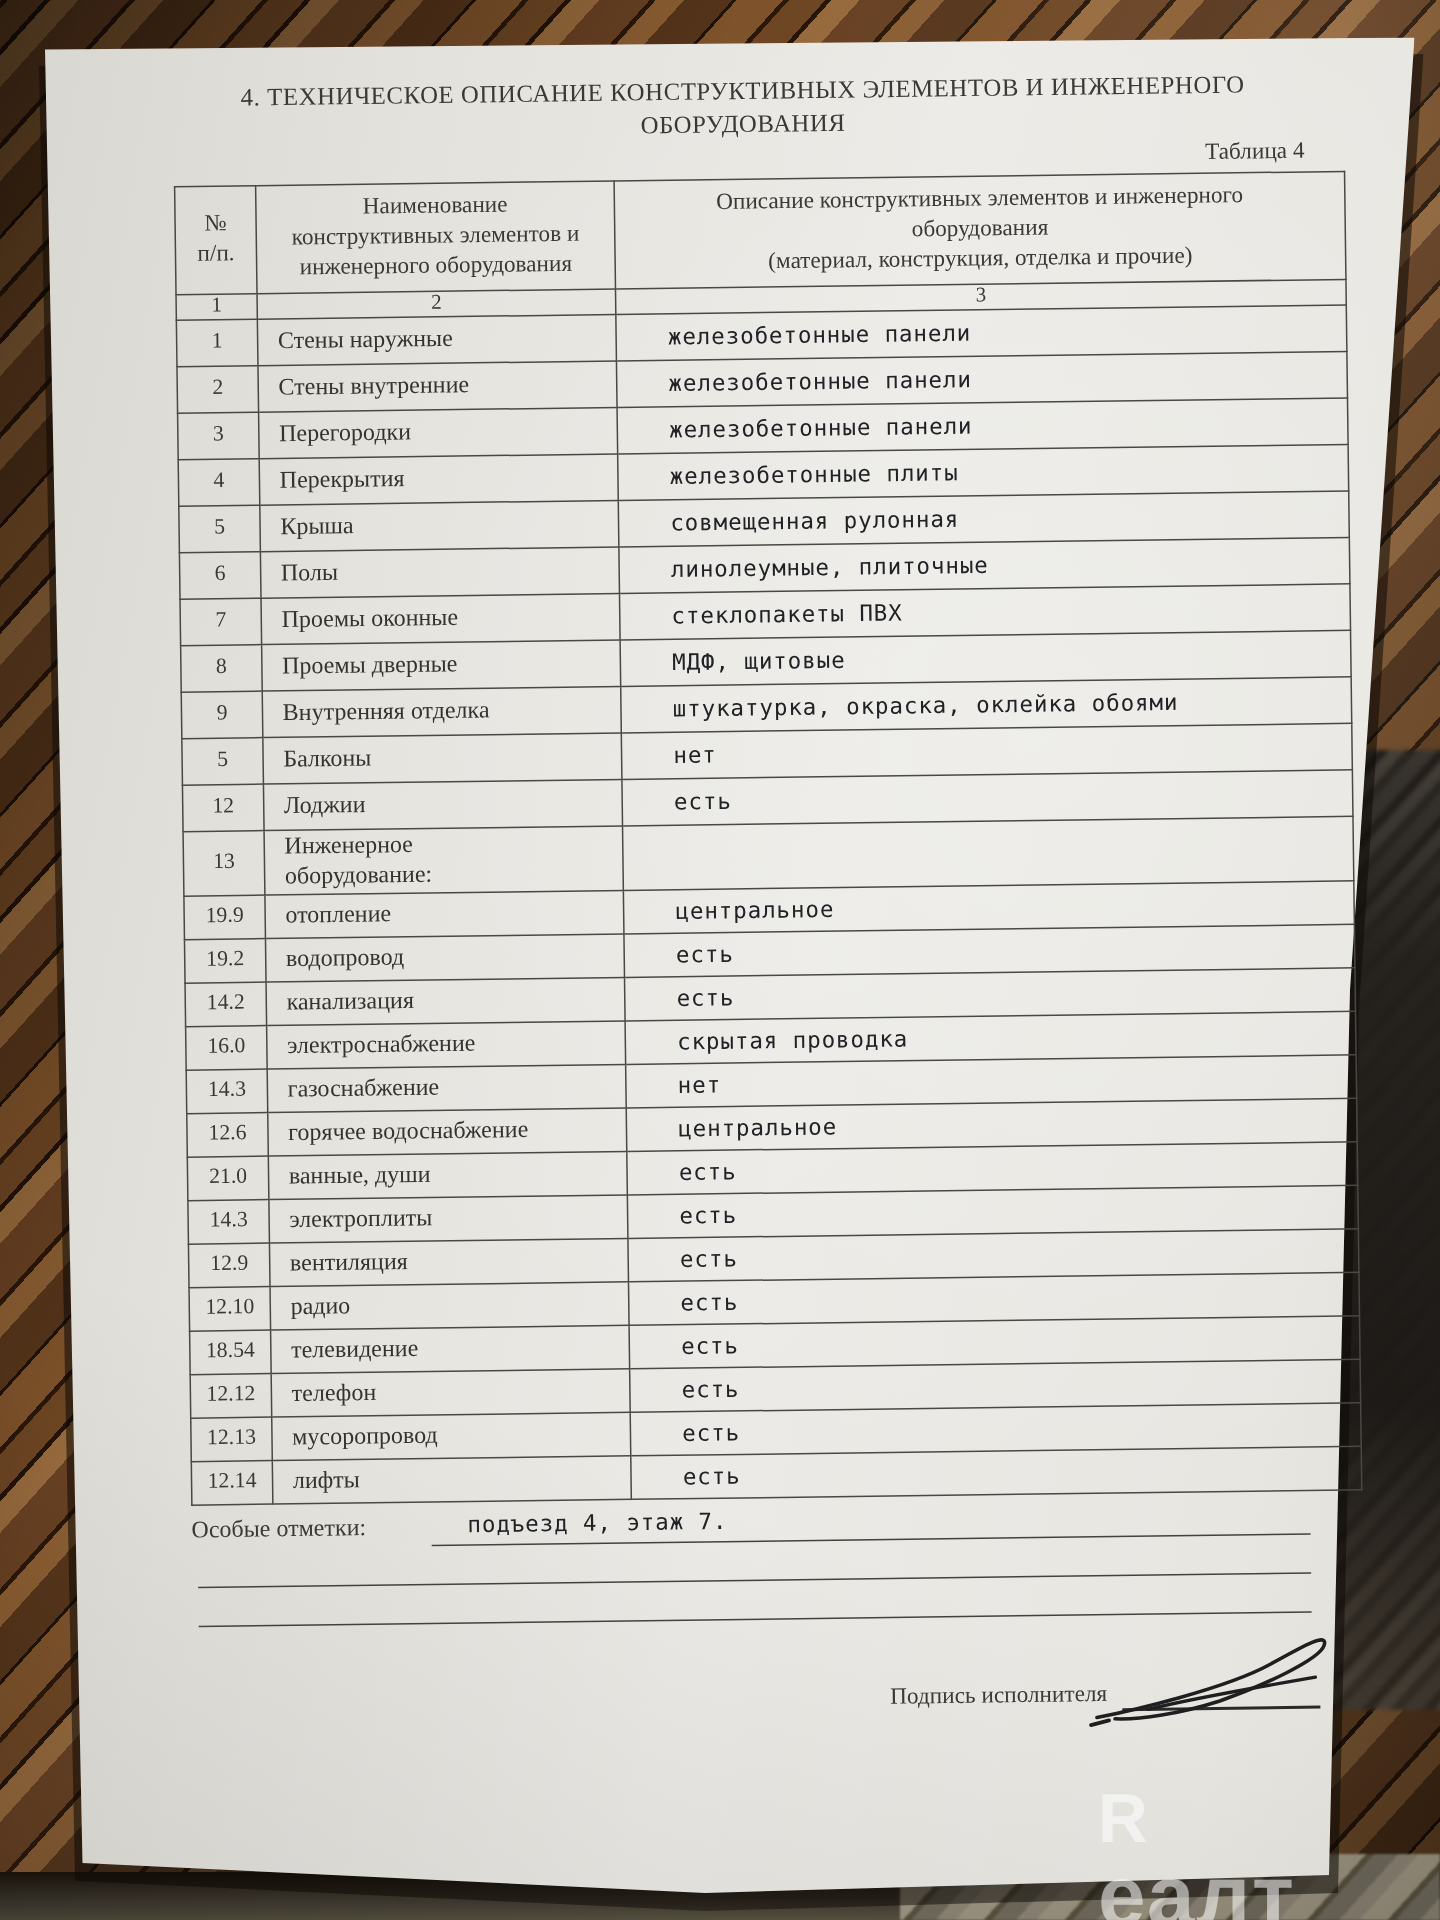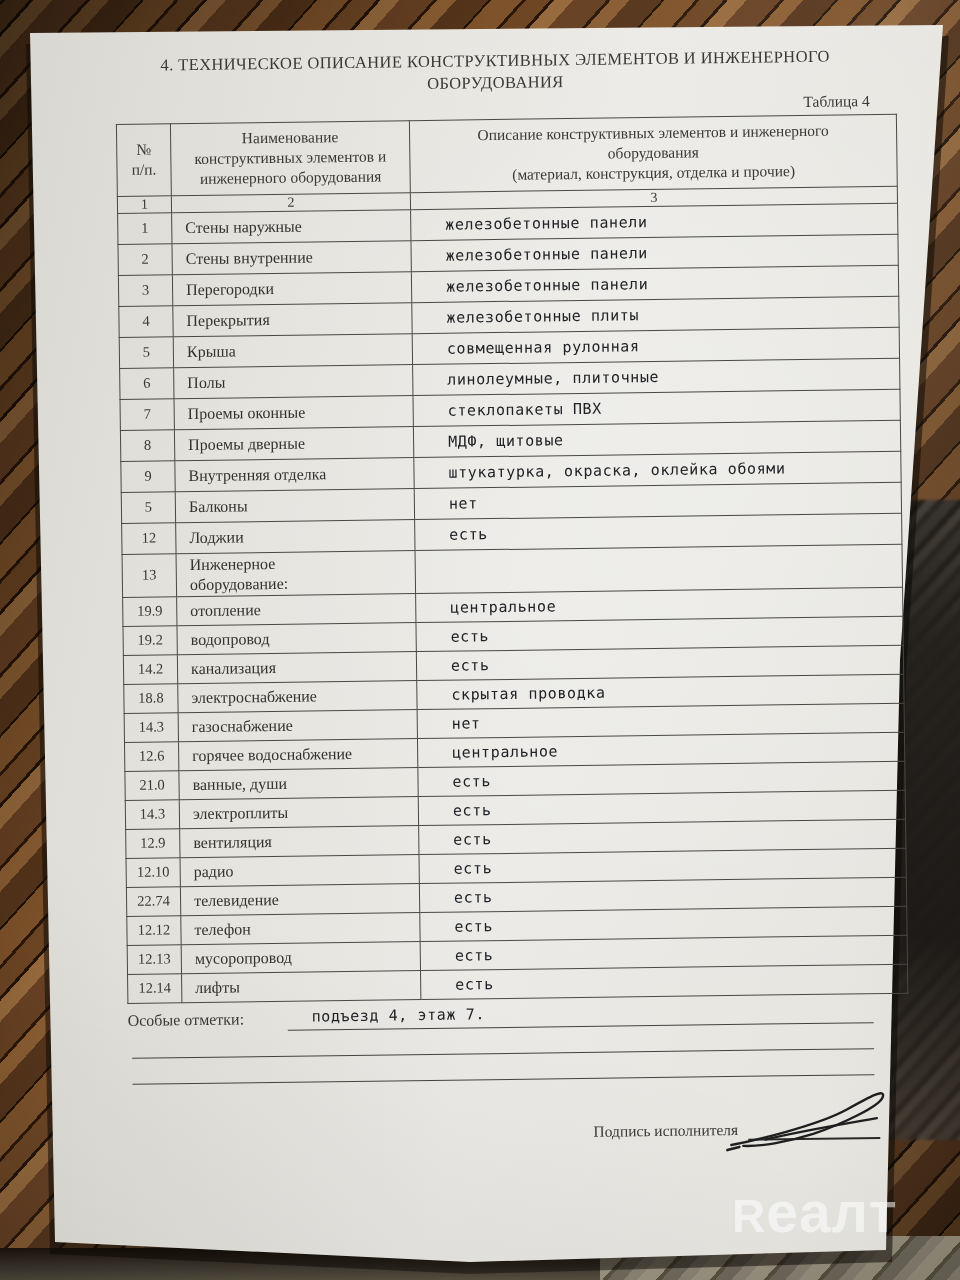--- a/index.html
+++ b/index.html
@@ -84,21 +84,21 @@
             font-family:"DejaVu Sans Mono",monospace;font-size:15px;letter-spacing:.6px;color:#212226;}
   .rule{height:0;border-bottom:1.6px solid #43423e;margin-top:25px;margin-left:4px;width:742px;}
   .sig-row{display:flex;justify-content:flex-end;align-items:flex-end;margin-top:44px;padding-right:9px;position:relative;}
   .sig-label{font-size:15.5px;margin-right:10px;padding-bottom:2px;color:#3a3936;}
   .sig-line{width:132px;border-bottom:2px solid #2a2a28;height:16px;}
   .sig-svg{position:absolute;right:-4px;bottom:-16px;width:168px;height:74px;}
   
   .watermark{
     position:absolute;left:732px;top:1186px;z-index:6;display:flex;align-items:baseline;
     font-family:"Liberation Sans","DejaVu Sans",sans-serif;font-weight:800;
-    color:rgba(255,255,255,.55);letter-spacing:1px;line-height:52px;height:52px;
+    color:rgba(255,255,255,.55);letter-spacing:1px;line-height:52px;height:52px;flex-direction:column;
   }
   .wm-first{font-size:46px;}
   .wm-rest{font-size:57px;}
 </style>
 </head>
 <body>
 
 <div class="wood-base"></div>
 <div class="wood-dark-right"></div>
 <div class="wood-bottom-strip"></div>
@@ -204,21 +204,21 @@
     <td class="c-num">19.2</td>
     <td class="c-label">водопровод</td>
     <td class="c-value">есть</td>
   </tr>
         <tr class="sub">
     <td class="c-num">14.2</td>
     <td class="c-label">канализация</td>
     <td class="c-value">есть</td>
   </tr>
         <tr class="sub">
-    <td class="c-num">18.8</td>
+    <td class="c-num">16.0</td>
     <td class="c-label">электроснабжение</td>
     <td class="c-value">скрытая проводка</td>
   </tr>
         <tr class="sub">
     <td class="c-num">14.3</td>
     <td class="c-label">газоснабжение</td>
     <td class="c-value">нет</td>
   </tr>
         <tr class="sub">
     <td class="c-num">12.6</td>
@@ -239,21 +239,21 @@
     <td class="c-num">12.9</td>
     <td class="c-label">вентиляция</td>
     <td class="c-value">есть</td>
   </tr>
         <tr class="sub">
     <td class="c-num">12.10</td>
     <td class="c-label">радио</td>
     <td class="c-value">есть</td>
   </tr>
         <tr class="sub">
-    <td class="c-num">22.74</td>
+    <td class="c-num">18.54</td>
     <td class="c-label">телевидение</td>
     <td class="c-value">есть</td>
   </tr>
         <tr class="sub">
     <td class="c-num">12.12</td>
     <td class="c-label">телефон</td>
     <td class="c-value">есть</td>
   </tr>
         <tr class="sub">
     <td class="c-num">12.13</td>

